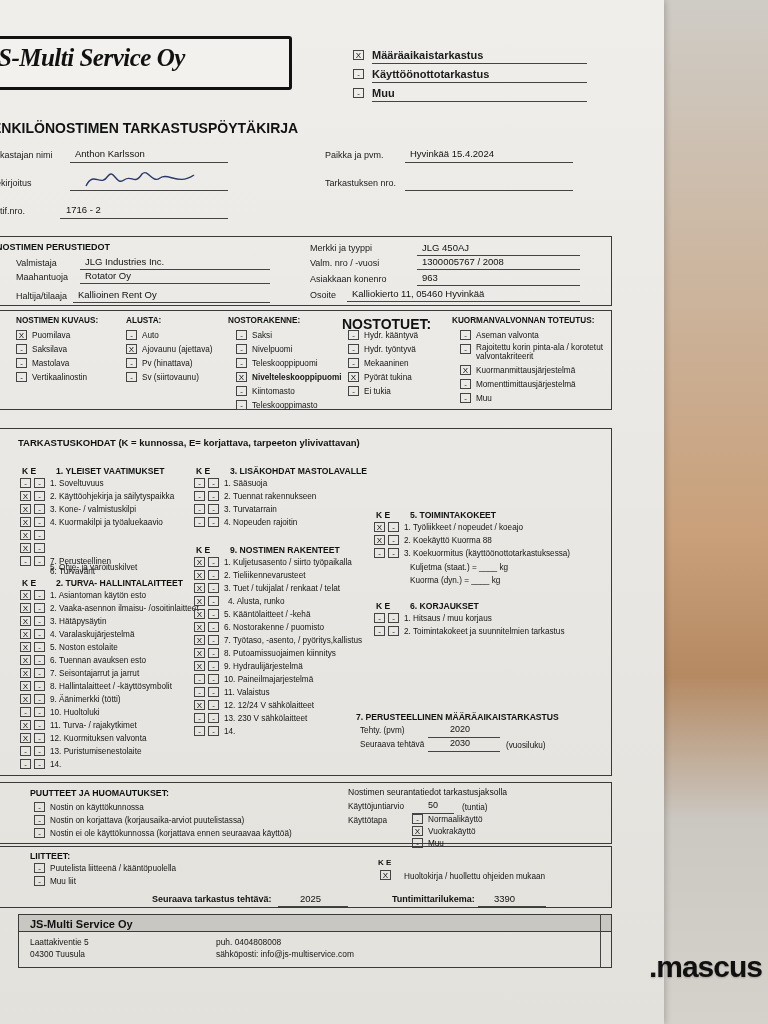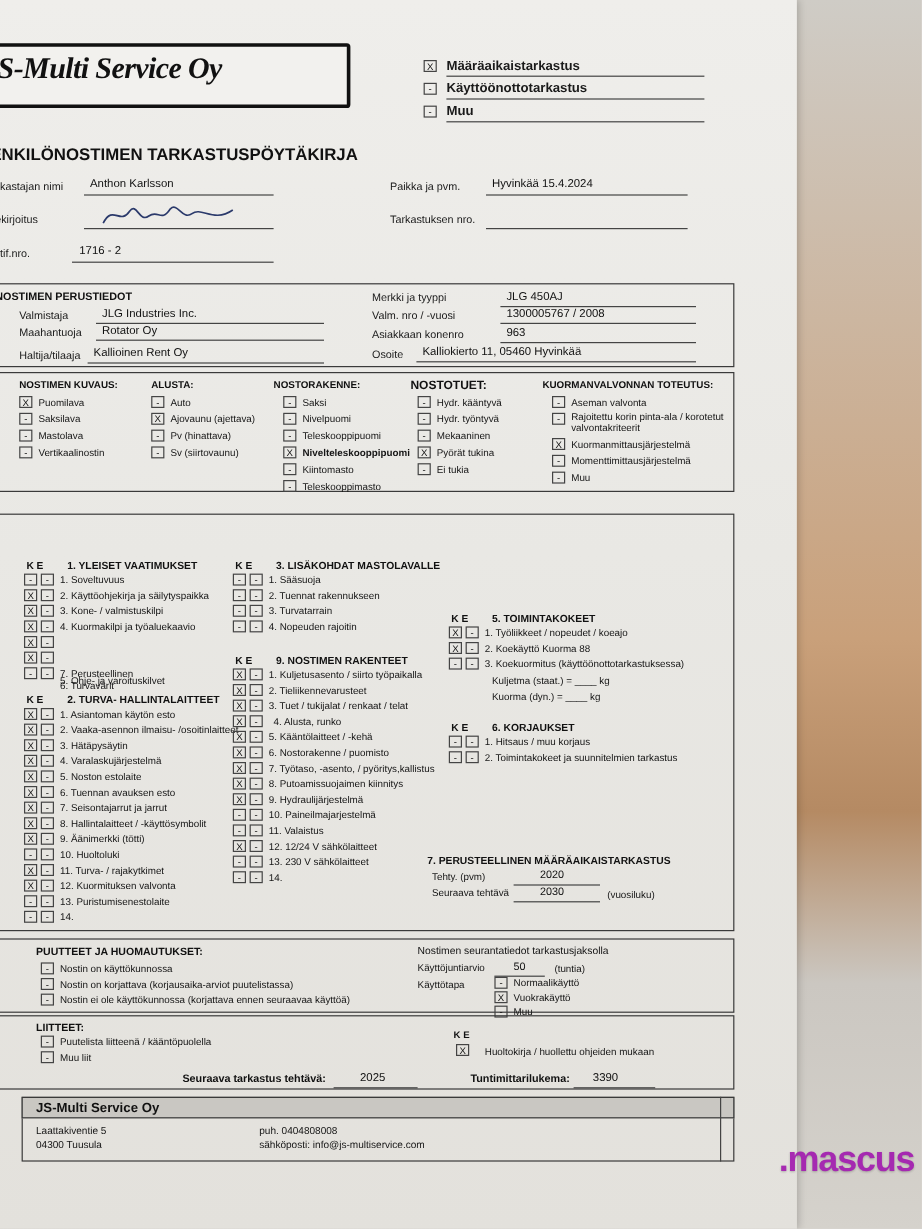--- a/index.html
+++ b/index.html
@@ -29,21 +29,21 @@
        font-size:8px;line-height:9px;text-align:center;color:#111;}
   .it{position:absolute;font-size:8.2px;color:#151515;white-space:nowrap;}
   .ttl{position:absolute;font-size:9px;font-weight:bold;color:#111;white-space:nowrap;}
   .hdrrow{position:absolute;font-size:8.5px;font-weight:bold;color:#111;}
 
   
   #logo{position:absolute;left:-24px;top:36px;width:310px;height:48px;border:3px solid #111;
         border-radius:3px;background:#f2f1ee;}
   #logotext{position:absolute;left:-14px;top:44px;font-size:25px;font-weight:bold;font-style:italic;
         font-family:"Liberation Serif", serif;letter-spacing:-.5px;color:#111;}
-  .wm{position:absolute;right:6px;bottom:40px;font-size:30px;font-weight:bold;color:#a21caf;
+  .wm{position:absolute;right:6px;bottom:40px;font-size:30px;font-weight:bold;color:#000000;
       opacity:.92;font-family:"Liberation Sans",sans-serif;letter-spacing:-1px;
       text-shadow:0 1px 2px rgba(0,0,0,.25);}
 </style>
 </head>
 <body>
 
 <div id="bgright"></div>
 <div id="paper"></div>
 
 <div class="sheet">
@@ -149,21 +149,21 @@
   <div class="it" style="left:252px;top:345px;">Nivelpuomi</div>
   <div class="chk" style="left:236px;top:358px;">-</div>
   <div class="it" style="left:252px;top:359px;">Teleskooppipuomi</div>
   <div class="chk" style="left:236px;top:372px;">X</div>
   <div class="it" style="left:252px;top:373px;font-weight:bold;">Nivelteleskooppipuomi</div>
   <div class="chk" style="left:236px;top:386px;">-</div>
   <div class="it" style="left:252px;top:387px;">Kiintomasto</div>
   <div class="chk" style="left:236px;top:400px;">-</div>
   <div class="it" style="left:252px;top:401px;">Teleskooppimasto</div>
 
-  <div class="ttl" style="left:342px;top:316px;font-size:10px;">NOSTOTUET:</div>
+  <div class="ttl" style="left:342px;top:316px;font-size:14px;">NOSTOTUET:</div>
   <div class="chk" style="left:348px;top:330px;">-</div>
   <div class="it" style="left:364px;top:331px;">Hydr. kääntyvä</div>
   <div class="chk" style="left:348px;top:344px;">-</div>
   <div class="it" style="left:364px;top:345px;">Hydr. työntyvä</div>
   <div class="chk" style="left:348px;top:358px;">-</div>
   <div class="it" style="left:364px;top:359px;">Mekaaninen</div>
   <div class="chk" style="left:348px;top:372px;">X</div>
   <div class="it" style="left:364px;top:373px;">Pyörät tukina</div>
   <div class="chk" style="left:348px;top:386px;">-</div>
   <div class="it" style="left:364px;top:387px;">Ei tukia</div>
@@ -174,20 +174,21 @@
   <div class="chk" style="left:460px;top:344px;">-</div>
   <div class="it" style="left:476px;top:343px;white-space:normal;width:128px;line-height:9px;">Rajoitettu korin pinta-ala / korotetut valvontakriteerit</div>
   <div class="chk" style="left:460px;top:365px;">X</div>
   <div class="it" style="left:476px;top:366px;">Kuormanmittausjärjestelmä</div>
   <div class="chk" style="left:460px;top:379px;">-</div>
   <div class="it" style="left:476px;top:380px;">Momenttimittausjärjestelmä</div>
   <div class="chk" style="left:460px;top:393px;">-</div>
   <div class="it" style="left:476px;top:394px;">Muu</div>
 
   <div class="box" style="left:-12px;top:428px;width:624px;height:348px;"></div>
+  <div class="ttl" style="left:18px;top:437px;font-size:9.5px;">TARKASTUSKOHDAT (K = kunnossa, E= korjattava, tarpeeton ylivivattavan)</div>
 
   <div class="hdrrow" style="left:22px;top:466px;">K  E</div>
   <div class="ttl" style="left:56px;top:466px;font-size:8.6px;">1. YLEISET VAATIMUKSET</div>
 
   <div class="chk" style="left:20px;top:478px;">-</div>
   <div class="chk" style="left:34px;top:478px;">-</div>
   <div class="it" style="left:50px;top:479px;">1. Soveltuvuus</div>
 
   <div class="chk" style="left:20px;top:491px;">X</div>
   <div class="chk" style="left:34px;top:491px;">-</div>

